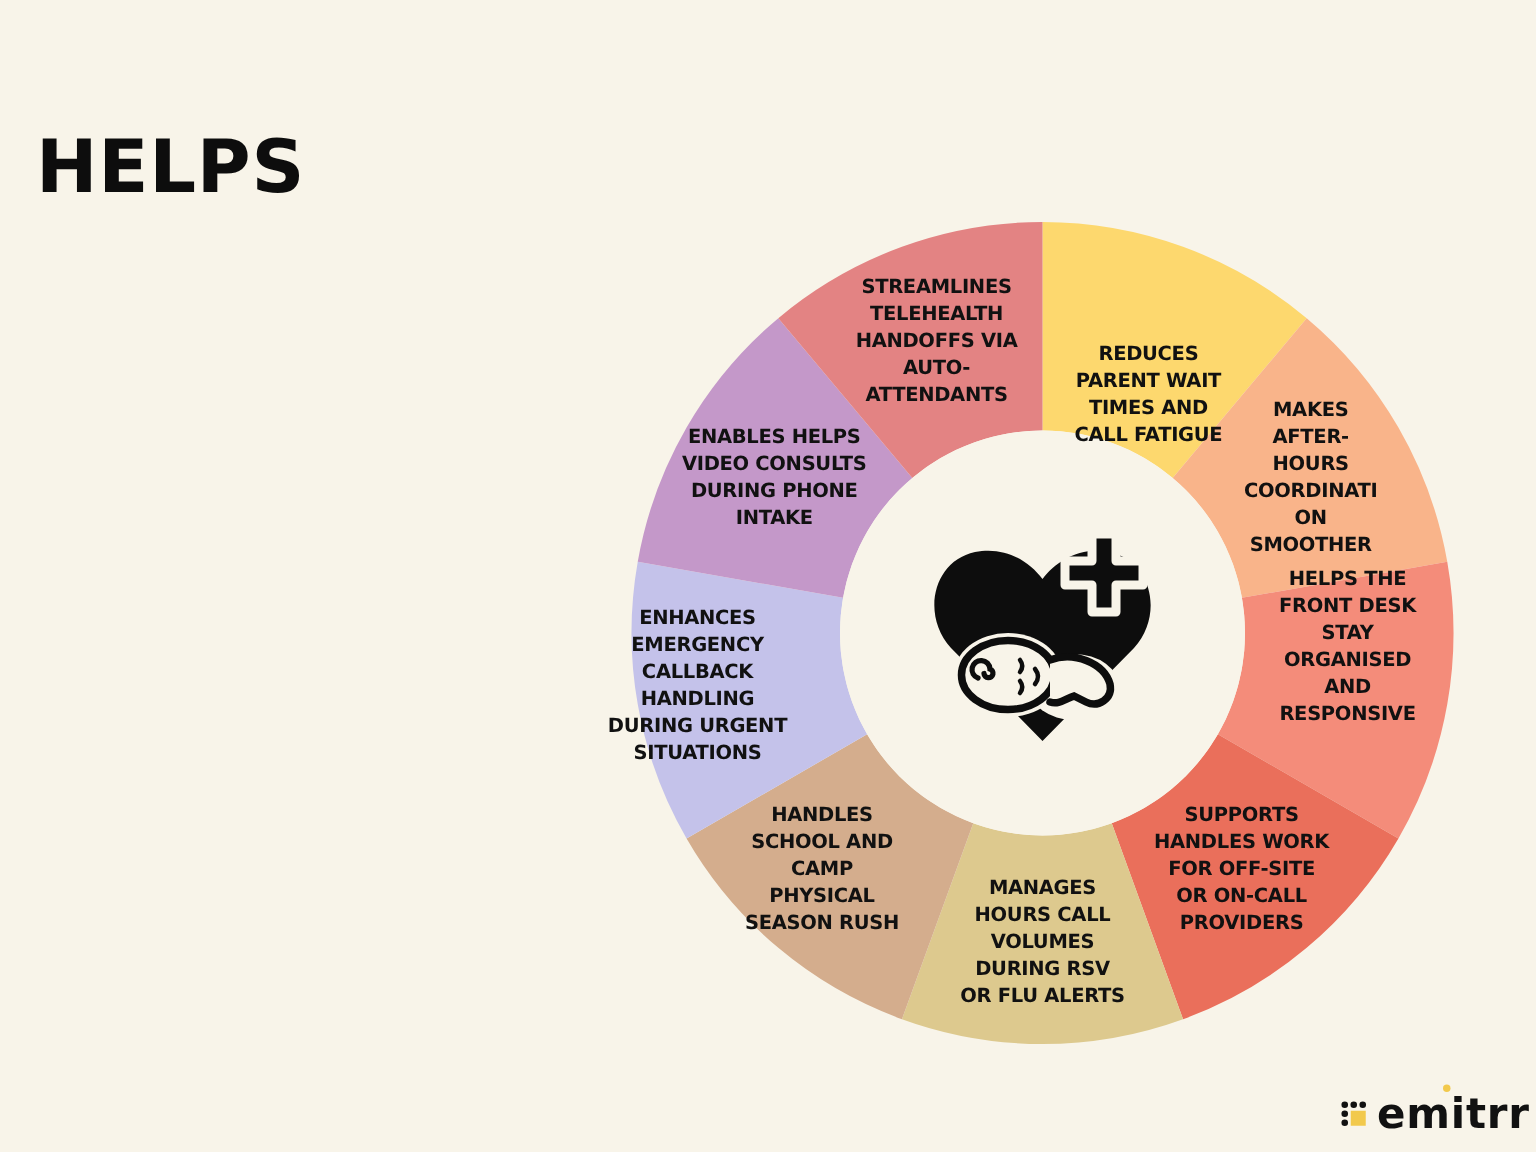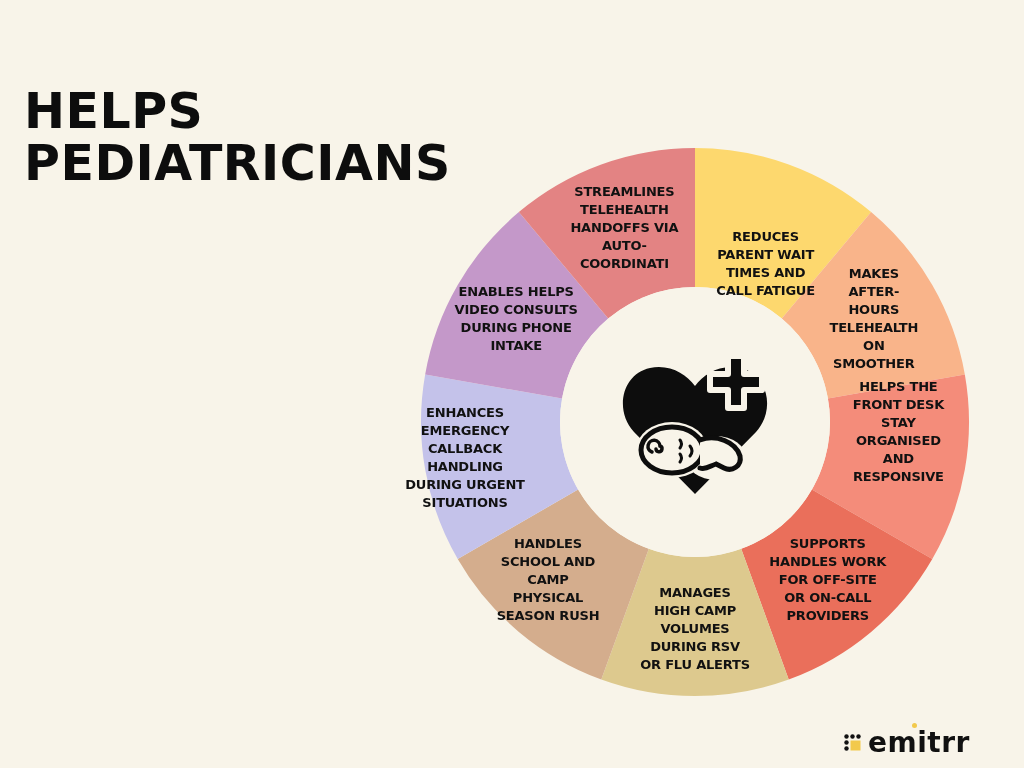--- a/index.html
+++ b/index.html
@@ -2,31 +2,30 @@
 <html><head>
 <meta charset="utf-8">
 <style>
   html, body { margin:0; padding:0; }
   body { width:1024px; height:768px; background:#f8f4e9; position:relative; overflow:hidden; font-family:"DejaVu Sans", sans-serif; }
   .title { position:absolute; left:24px; top:86px; margin:0; font-family:"DejaVu Sans", sans-serif; font-weight:bold; font-size:49px; line-height:52px; color:#0d0d0d; letter-spacing:0.5px; }
   .title span { display:block; }
   .wheel { position:absolute; left:0; top:0; width:1024px; height:768px; }
   .seg-label { position:absolute; transform:translate(-50%,-50%); text-align:center; font-family:"DejaVu Sans", sans-serif; font-weight:bold; font-size:13px; line-height:18px; color:#111; letter-spacing:-0.2px; white-space:pre-line; }
   .center-icon { position:absolute; left:620px; top:346px; width:150px; height:150px; }
-  .logo { position:absolute; left:844px; top:728px; display:flex; align-items:center; gap:6px; }
+  .logo { position:absolute; left:894px; top:728px; display:flex; align-items:center; gap:6px; }
   .logo-mark { width:18px; height:18px; position:relative; }
   .logo-text { font-family:"DejaVu Sans", sans-serif; font-weight:bold; font-size:28px; line-height:30px; color:#111; letter-spacing:0.5px; position:relative; }
   .logo-dot { position:absolute; left:44px; top:-5px; width:5px; height:5px; border-radius:50%; background:#f2c94c; }
 </style>
 </head>
 <body>
 
 <h1 class="title">
   <span>HELPS</span>
-  <span>PEDIATRICIANS</span>
 </h1>
 
 <svg class="wheel" viewBox="0 0 1024 768" xmlns="http://www.w3.org/2000/svg">
   <g id="segments">
       <path d="M695 148 A274 274 0 0 1 871.1238050541118 212.10382258540002 L781.7763273076828 318.58400017893797 A135 135 0 0 0 695 287 Z" fill="#fdd86e"></path>
       <path d="M871.1238050541118 212.10382258540002 A274 274 0 0 1 964.837324325345 374.4203993192611 L827.9490466566481 398.5574960149644 A135 135 0 0 0 781.7763273076828 318.58400017893797 Z" fill="#f9b48a"></path>
       <path d="M964.837324325345 374.4203993192611 A274 274 0 0 1 932.2909606369362 559 L811.9134295108993 489.5 A135 135 0 0 0 827.9490466566481 398.5574960149644 Z" fill="#f48c7a"></path>
       <path d="M932.2909606369362 559 A274 274 0 0 1 788.7135192712333 679.4757780953389 L741.1727193489653 548.8585038060976 A135 135 0 0 0 811.9134295108993 489.5 Z" fill="#ea6f5b"></path>
       <path d="M788.7135192712333 679.4757780953389 A274 274 0 0 1 601.2864807287667 679.4757780953389 L648.8272806510347 548.8585038060976 A135 135 0 0 0 741.1727193489653 548.8585038060976 Z" fill="#ddc98e"></path>
       <path d="M601.2864807287667 679.4757780953389 A274 274 0 0 1 457.70903936306377 559 L578.0865704891007 489.5 A135 135 0 0 0 648.8272806510347 548.8585038060976 Z" fill="#d4ad8d"></path>
@@ -38,36 +37,36 @@
 </svg>
 
 <div id="labels">
     <div class="seg-label" style="left: 765.627px; top: 227.953px; margin-top: 36px;">REDUCES
 PARENT WAIT
 TIMES AND
 CALL FATIGUE</div>
     <div class="seg-label" style="left: 873.834px; top: 318.75px;">MAKES
 AFTER-
 HOURS
-TELEHEALTH
+COORDINATI
 ON
 SMOOTHER</div>
     <div class="seg-label" style="left: 898.363px; top: 432px;">HELPS THE
 FRONT DESK
 STAY
 ORGANISED
 AND
 RESPONSIVE</div>
     <div class="seg-label" style="left: 827.736px; top: 580.188px;">SUPPORTS
 HANDLES WORK
 FOR OFF-SITE
 OR ON-CALL
 PROVIDERS</div>
     <div class="seg-label" style="left: 695px; top: 628.5px;">MANAGES
-HIGH CAMP
+HOURS CALL
 VOLUMES
 DURING RSV
 OR FLU ALERTS</div>
     <div class="seg-label" style="left: 530px; top: 580.188px; margin-left: 18px;">HANDLES
 SCHOOL AND
 CAMP
 PHYSICAL
 SEASON RUSH</div>
     <div class="seg-label" style="left: 465px; top: 457.858px;">ENHANCES
 EMERGENCY
@@ -76,21 +75,21 @@
 DURING URGENT
 SITUATIONS</div>
     <div class="seg-label" style="left: 516.166px; top: 318.75px;">ENABLES HELPS
 VIDEO CONSULTS
 DURING PHONE
 INTAKE</div>
     <div class="seg-label" style="left: 624.373px; top: 227.953px;">STREAMLINES
 TELEHEALTH
 HANDOFFS VIA
 AUTO-
-COORDINATI</div>
+ATTENDANTS</div>
   </div>
 
 <svg class="center-icon" viewBox="0 0 150 150" xmlns="http://www.w3.org/2000/svg">
 
   <path d="M75 148 L14 86 C-6 64 2 28 30 22 C50 18 66 28 75 40 C84 28 100 18 120 22 C148 28 156 64 136 86 Z" fill="#0d0d0d"></path>
 
   <path d="M108 10 h16 v18 h18 v16 h-18 v18 h-16 v-18 h-18 v-16 h18 z" fill="#0d0d0d" stroke="#f8f4e9" stroke-width="6" stroke-linejoin="round"></path>
 
   <ellipse cx="52" cy="104" rx="36" ry="28" fill="#f8f4e9"></ellipse>
   <ellipse cx="96" cy="112" rx="30" ry="22" fill="#f8f4e9"></ellipse>

